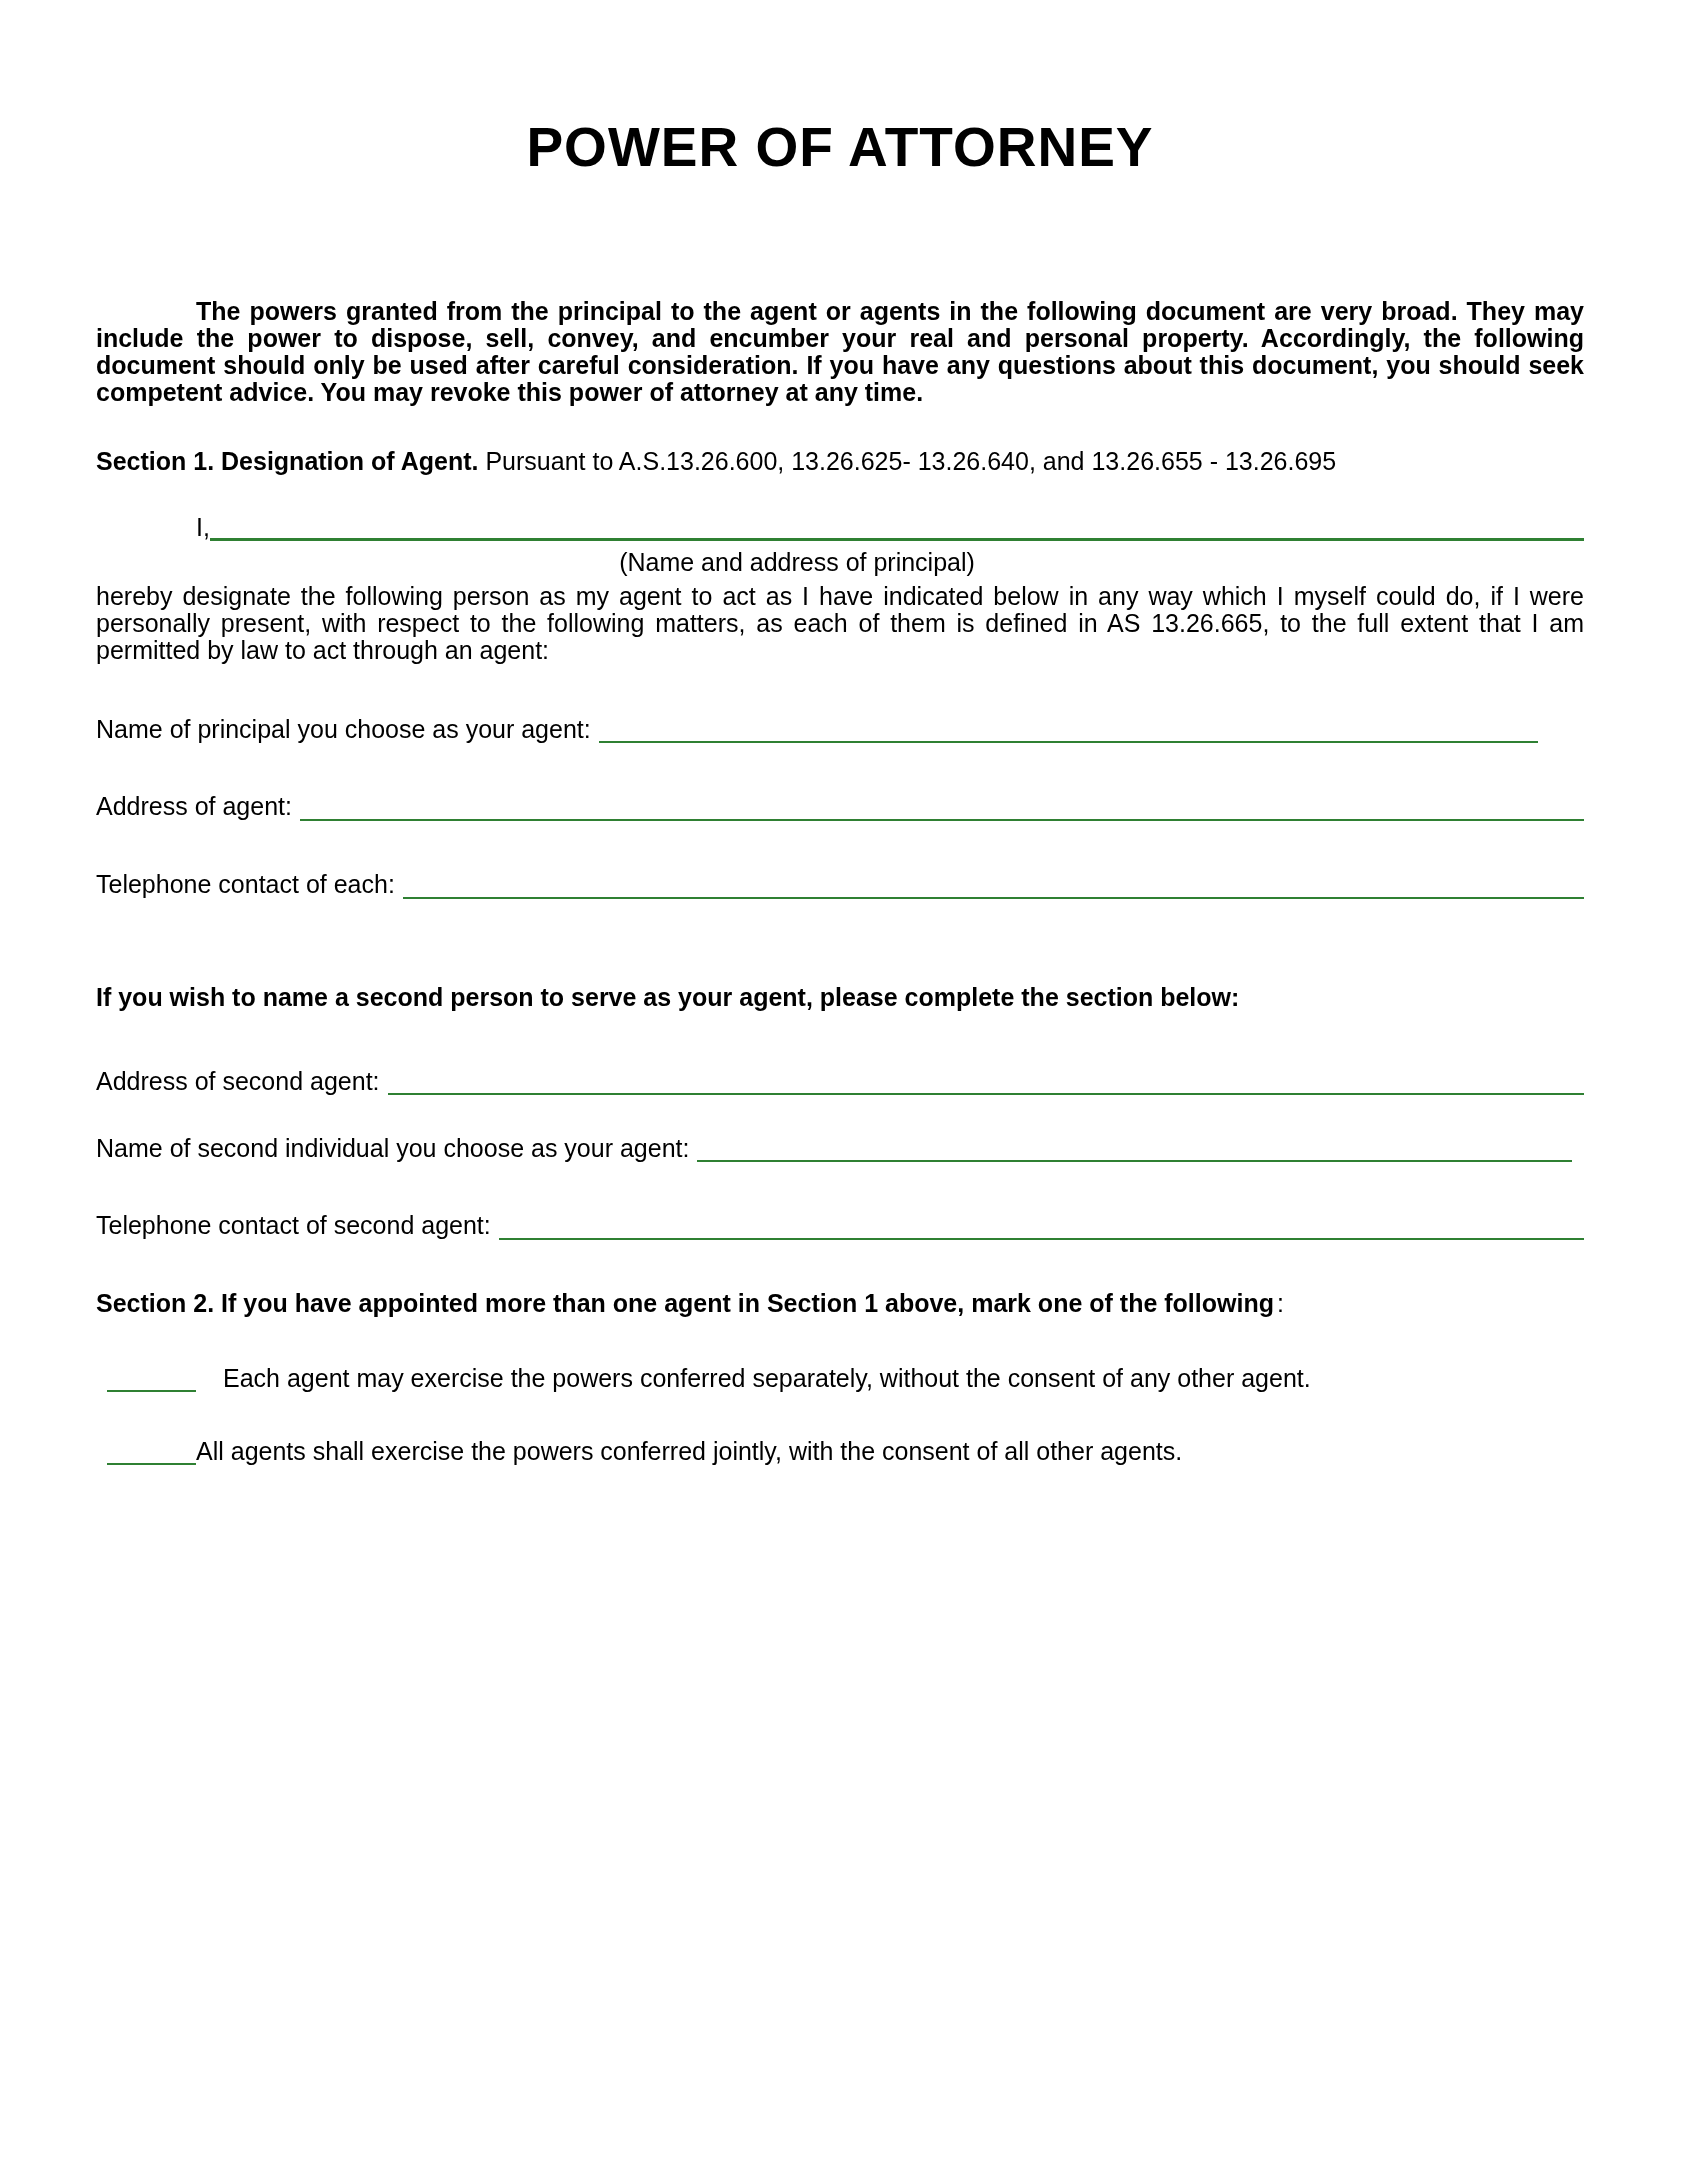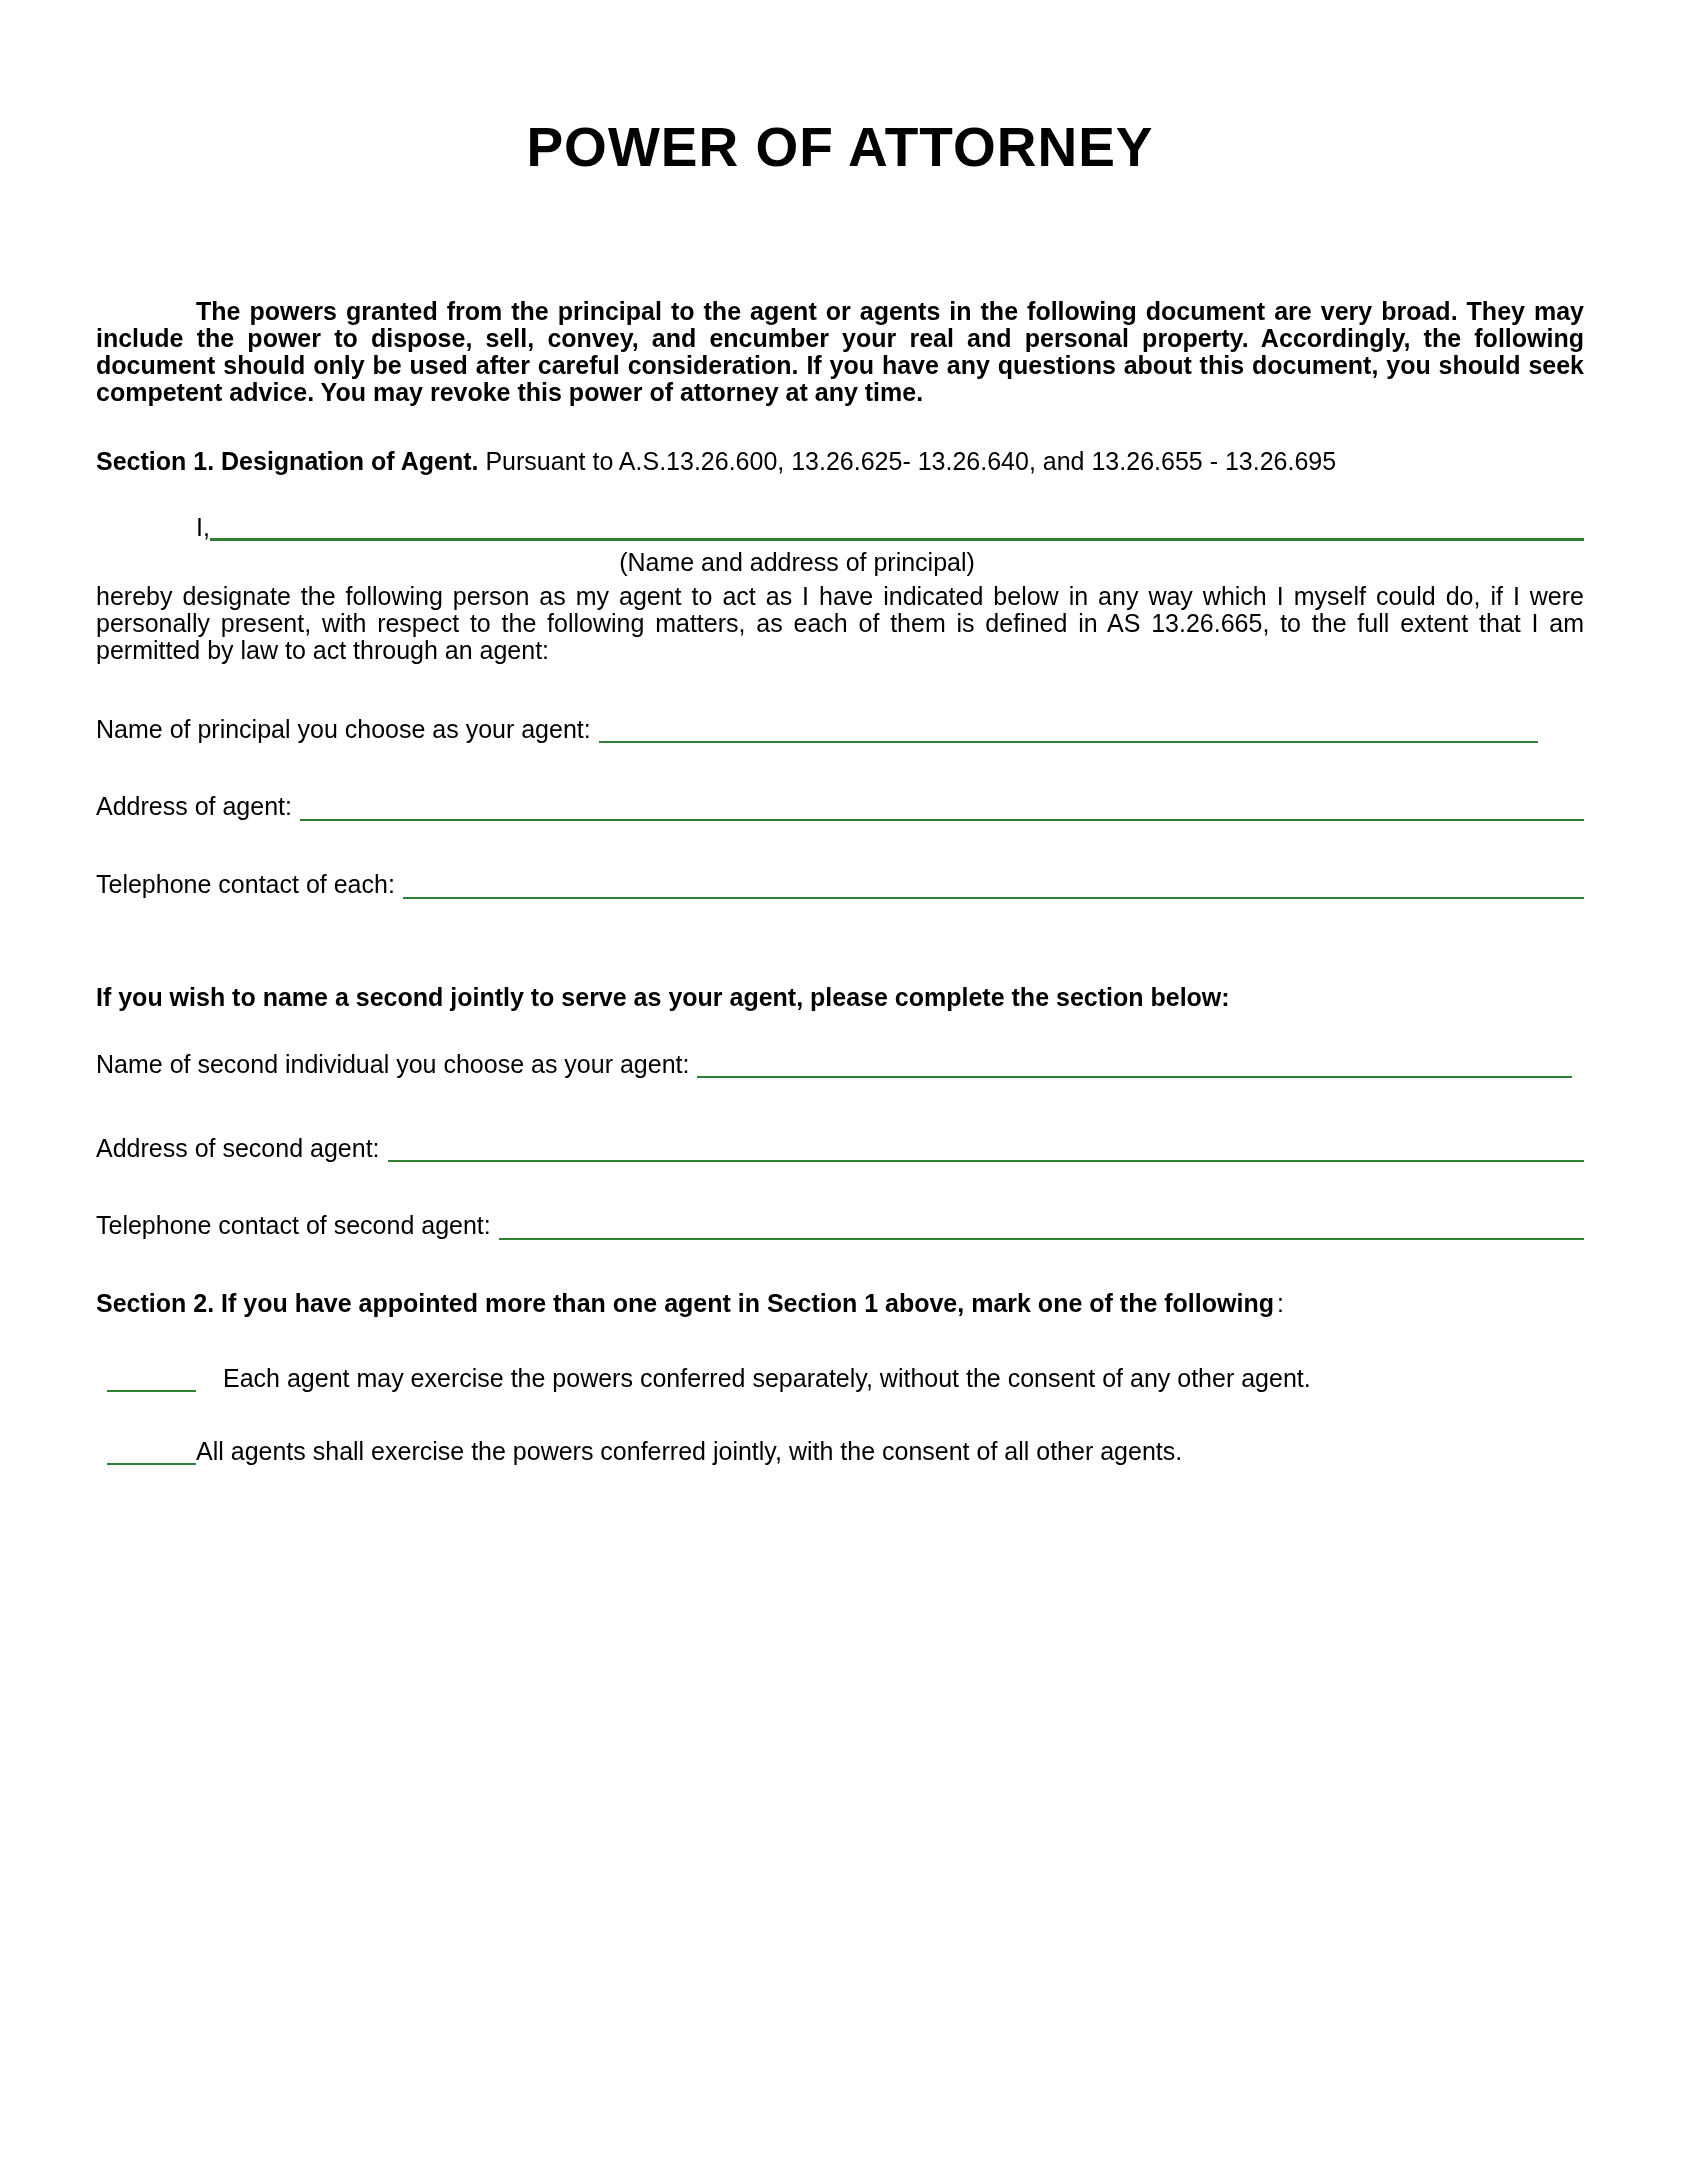--- a/index.html
+++ b/index.html
@@ -155,29 +155,29 @@
     <div class="fieldrow mt49">
       <span class="label">Address of agent:</span>
       <span class="line"></span>
     </div>
 
     <div class="fieldrow mt49">
       <span class="label">Telephone contact of each:</span>
       <span class="line"></span>
     </div>
 
-    <div class="prompt">If you wish to name a second jointly to serve as your agent, please complete the section below:</div>
+    <div class="prompt">If you wish to name a second person to serve as your agent, please complete the section below:</div>
+
+    <div class="fieldrow mt56">
+      <span class="label">Address of second agent:</span>
+      <span class="line"></span>
+    </div>
 
     <div class="fieldrow short2 mt38">
       <span class="label">Name of second individual you choose as your agent:</span>
-      <span class="line"></span>
-    </div>
-
-    <div class="fieldrow mt56">
-      <span class="label">Address of second agent:</span>
       <span class="line"></span>
     </div>
 
     <div class="fieldrow mt49">
       <span class="label">Telephone contact of second agent:</span>
       <span class="line"></span>
     </div>
 
     <div class="s2-heading">
       <span>Section 2. If you have appointed more than one agent in Section 1 above, mark one of the following</span><span class="colon">:</span>

